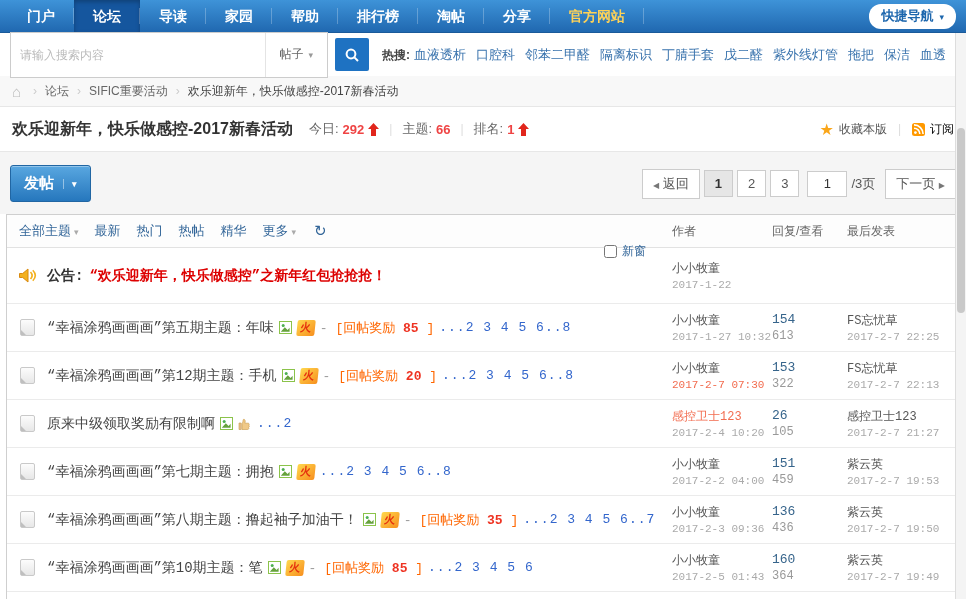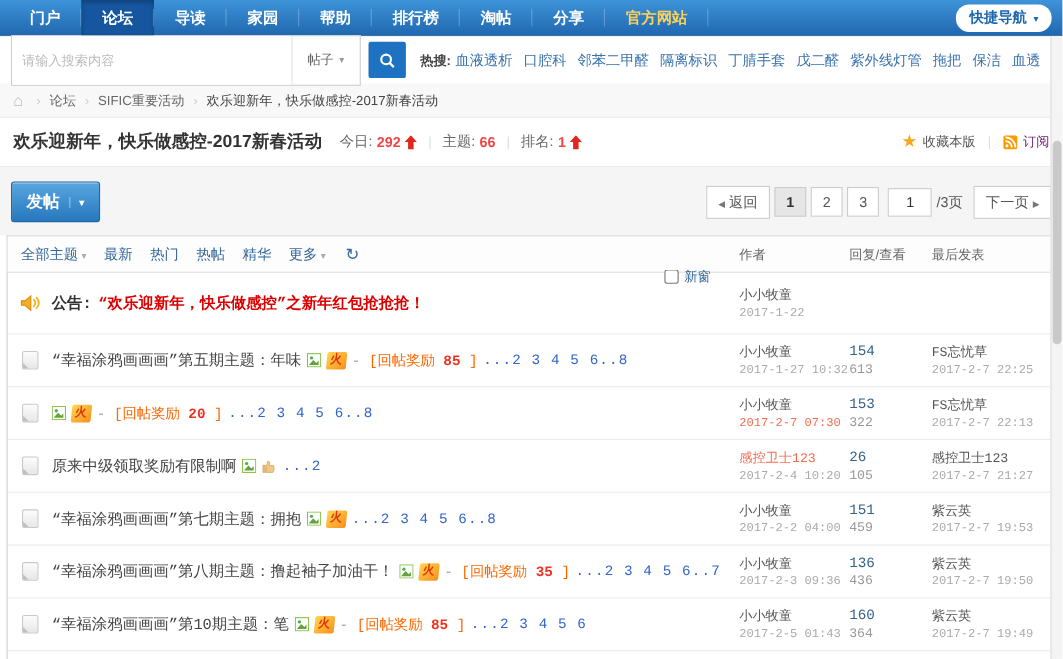--- a/index.html
+++ b/index.html
@@ -54,21 +54,21 @@
   .forum-header { height:46px; background:#fff; border-top:1px solid #e7e7e7; border-bottom:1px solid #e7e7e7; display:flex; align-items:center; padding:0 12px; }
   .forum-title { font-size:16px; font-weight:bold; color:#333; margin-right:16px; }
   .stat { color:#666; font-size:13px; display:flex; align-items:center; }
   .stat b { color:#ef4444; margin-left:4px; font-size:13px; }
   .stat svg { margin-left:4px; }
   .stat-sep { color:#ddd; margin:0 10px; }
   .fh-right { margin-left:auto; display:flex; align-items:center; color:#555; }
   .fav { display:flex; align-items:center; cursor:pointer; color:#555; }
   .star-ic { color:#faa61a; font-size:16px; margin-right:5px; }
   .fh-sep { color:#ddd; margin:0 11px; }
-  .sub { display:flex; align-items:center; cursor:pointer; color:#701a75;font-family:Liberation Serif, serif; }
+  .sub { display:flex; align-items:center; cursor:pointer; color:#000000;font-family:Liberation Serif, serif; }
   .sub svg { margin-right:5px; }
 
   
   .toolbar { background:#f5f5f5; padding:13px 10px 12px; display:flex; align-items:center; }
   .post-btn {
     background:linear-gradient(#59a7e0,#2677bd); border:1px solid #2166a3; border-radius:3px;
     color:#fff; font-weight:bold; font-size:15px; padding:8px 13px; cursor:pointer;
     display:flex; align-items:center; box-shadow:inset 0 1px 0 rgba(255,255,255,.35);
   }
   .post-btn .caret { font-size:9px; margin-left:9px; padding-left:8px; border-left:1px solid rgba(255,255,255,.45); }
@@ -304,20 +304,21 @@
       <a class="name">FS忘忧草</a>
       <div class="date">2017-2-7 22:25</div>
     </div>
   </div>
 
   <div class="row">
     <div class="col-icon">
           <span class="doc-icon"></span>
         </div>
     <div class="col-title">
+      <a class="t-title">“幸福涂鸦画画画”第12期主题：手机</a>
       <span class="img-icon">
         <svg width="13" height="13" viewBox="0 0 13 13">
               <rect x="0.5" y="0.5" width="12" height="12" fill="#fff" stroke="#8bc34a"></rect>
               <circle cx="4.2" cy="4.4" r="1.5" fill="#4caf50"></circle>
               <path d="M2 10.5 L5.8 6.2 L8.6 9 L10.6 6.8 L10.6 10.8 L2 10.8 Z" fill="#66a23c"></path>
             </svg>
       </span>
       <span class="fire-icon"></span>
 
       <span class="reward"><span class="r-dash">- </span><span class="r-br">[</span><span class="r-label">回帖奖励</span>&nbsp;<b class="r-amount">20</b><span class="r-br"> ]</span></span>

